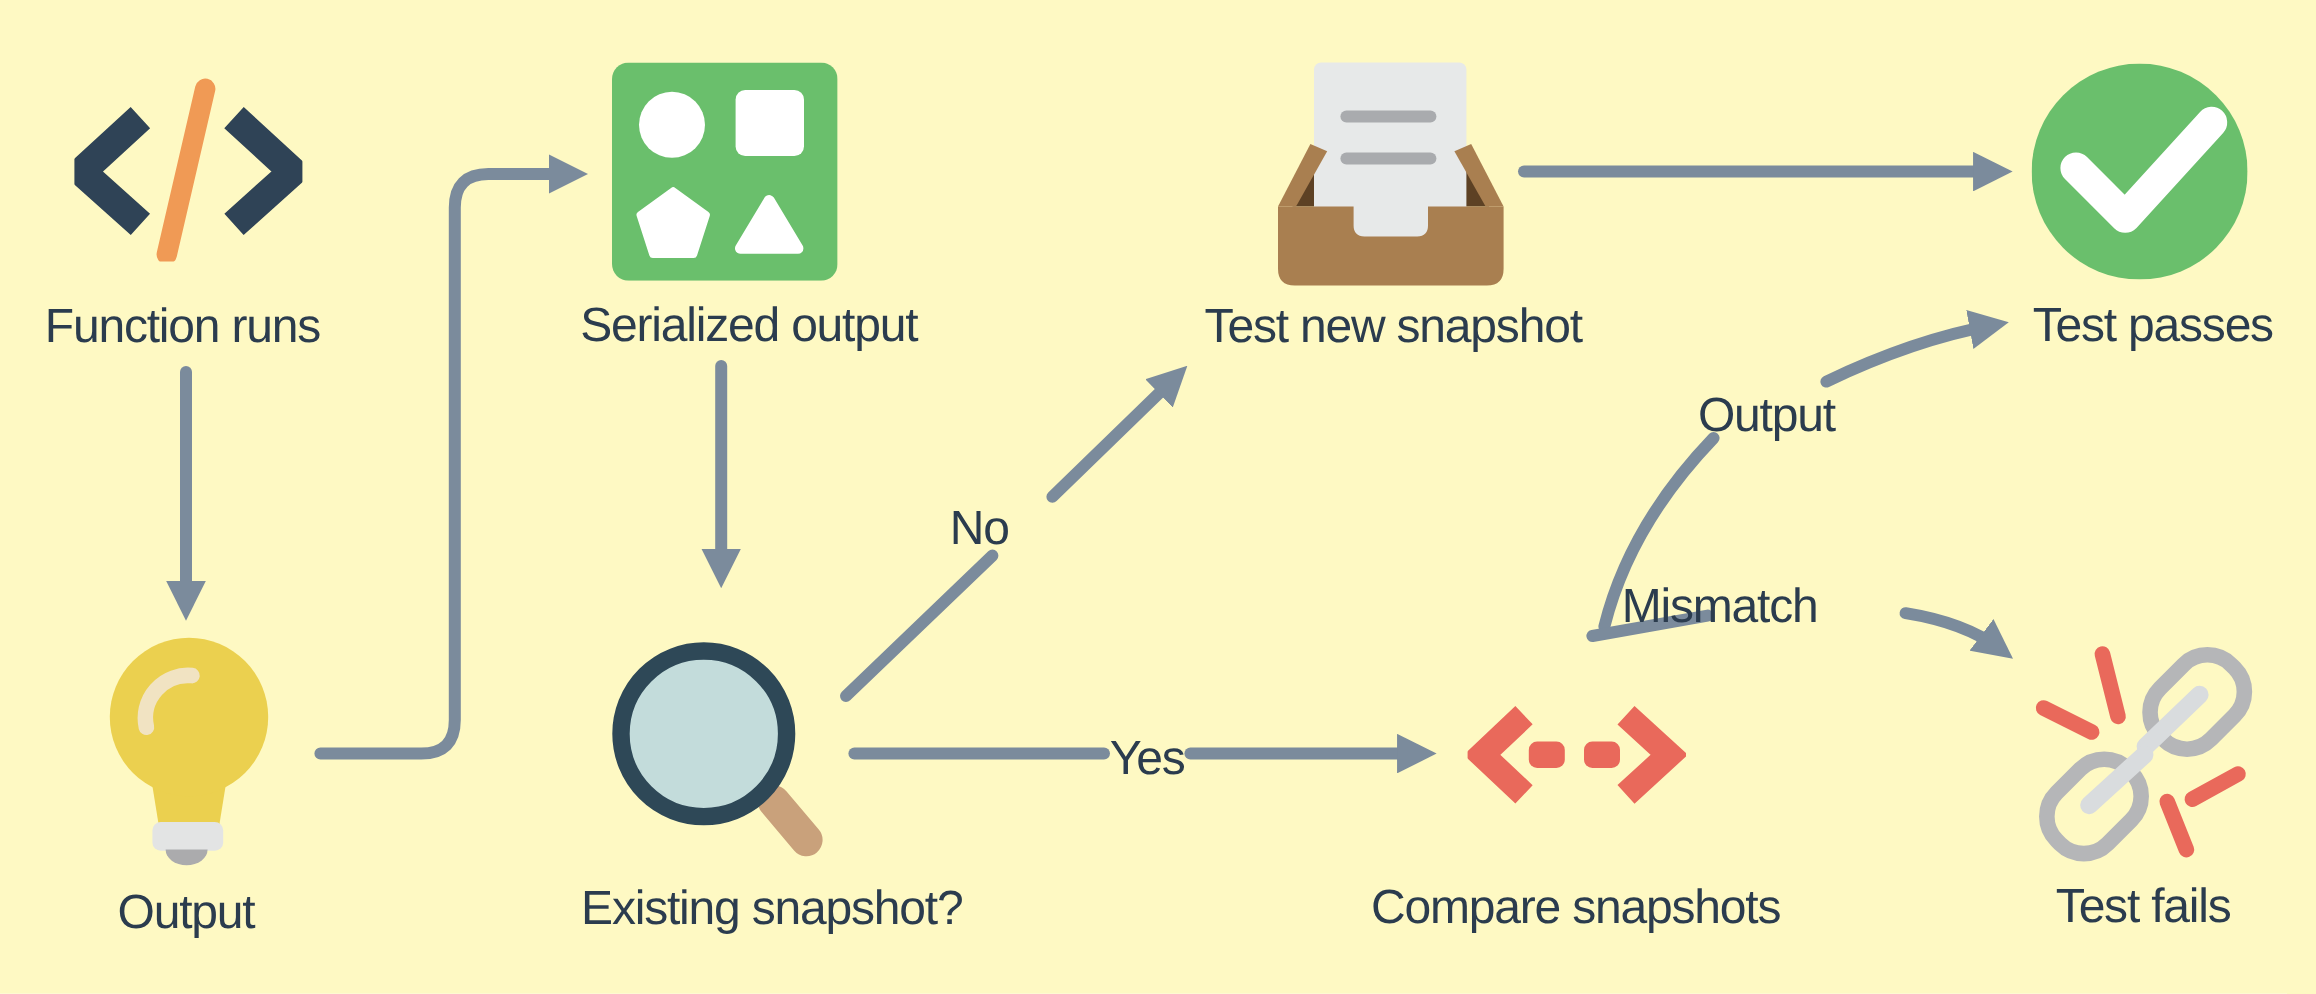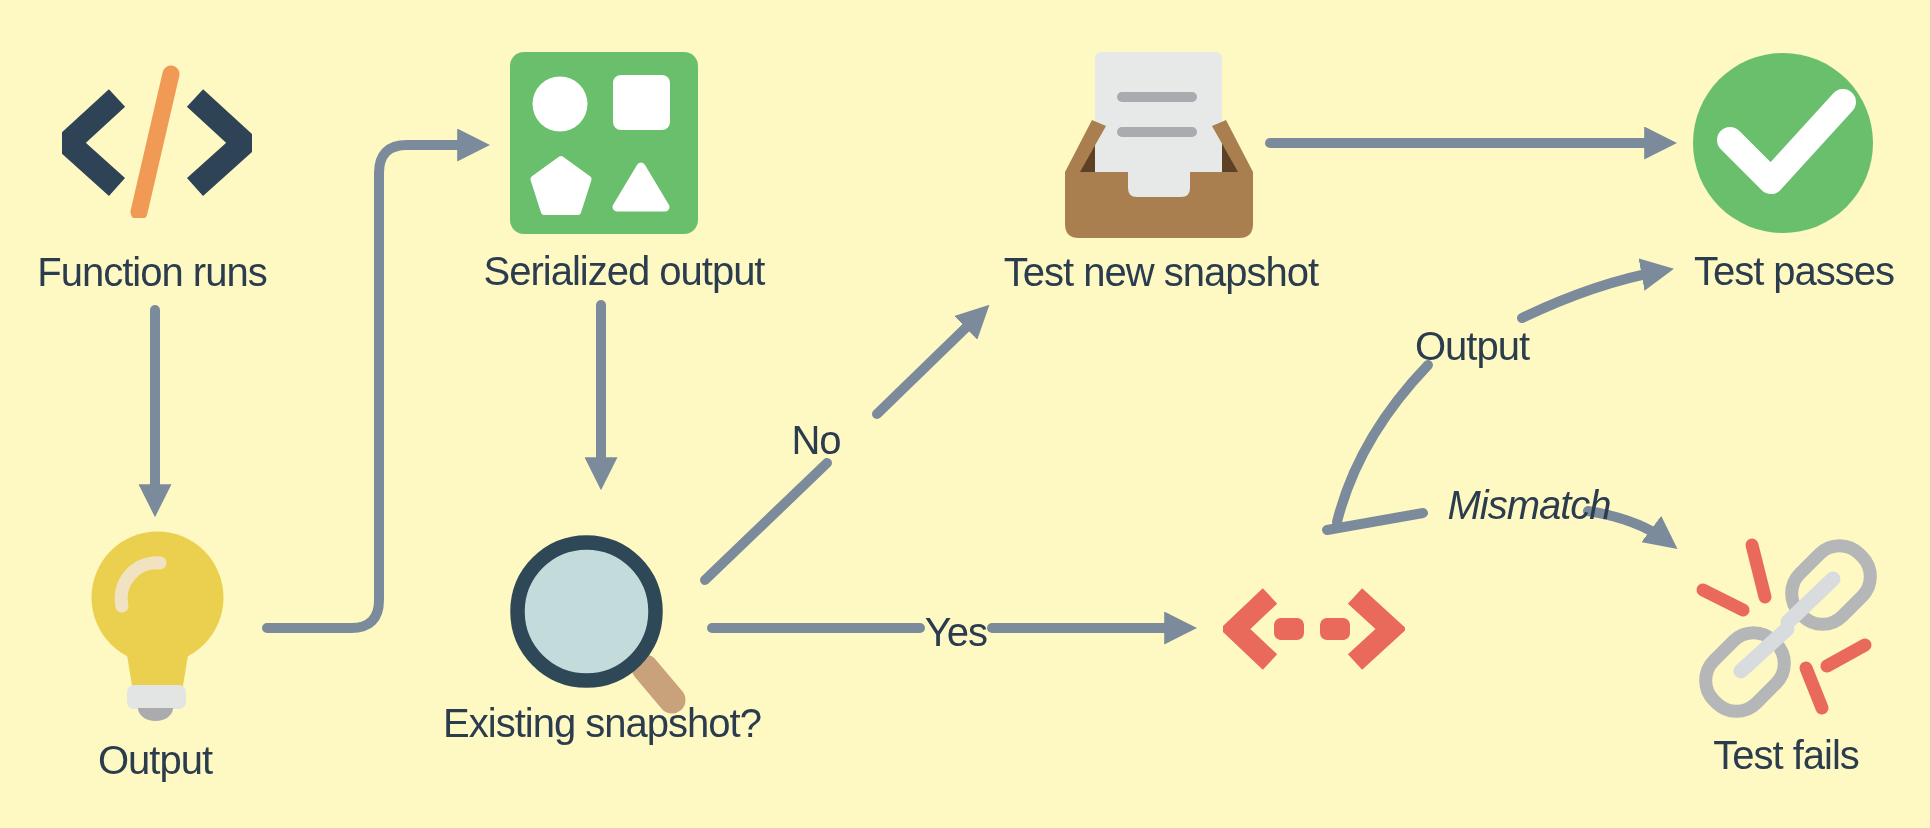--- a/index.html
+++ b/index.html
@@ -70,21 +70,21 @@
     <rect x="103" y="23" width="57" height="55" rx="8" fill="#ffffff"></rect>
     <polygon points="51,107 78.6,127 68,160 34,160 23.4,127" fill="#ffffff" stroke="#ffffff" stroke-width="6" stroke-linejoin="round"></polygon>
     <polygon points="131,115 107,155 155,155" fill="#ffffff" stroke="#ffffff" stroke-width="9" stroke-linejoin="round"></polygon>
   </svg>
   <div class="label" style="left:424px; top:251px;">Serialized output</div>
 
   <svg class="icon" style="left:505px; top:528px;" width="195" height="195" viewBox="0 0 195 195">
     <line x1="140" y1="140" x2="167" y2="172" stroke="#c9a17b" stroke-width="27" stroke-linecap="round"></line>
     <circle cx="81.5" cy="83.5" r="69" fill="#c3dcdb" stroke="#2e4857" stroke-width="14.5"></circle>
   </svg>
-  <div class="label" style="left:402px; top:703px;">Existing snapshot?</div>
+  <div class="label" style="left:402px; top:737px;text-align:right;">Existing snapshot?</div>
 
   <svg class="icon" style="left:1063px; top:48px;" width="192" height="192" viewBox="0 0 192 192">
     <polygon points="14,124 36,74 70,98 52,124" fill="#5d4124"></polygon>
     <polygon points="178,124 156,74 122,98 140,124" fill="#5d4124"></polygon>
     <rect x="32" y="4" width="127" height="146" rx="6" fill="#e7e9e9"></rect>
     <path d="M2 124 H65 V140 Q65 149 74 149 H118 Q127 149 127 140 V124 H190 V176 Q190 190 176 190 H16 Q2 190 2 176 Z" fill="#a97f50"></path>
     <polygon points="2,124 29,72 43,78 17,124" fill="#a97f50"></polygon>
     <polygon points="190,124 163,72 149,78 175,124" fill="#a97f50"></polygon>
     <rect x="54" y="44" width="80" height="10" rx="5" fill="#a9abae"></rect>
     <rect x="54" y="79" width="80" height="10" rx="5" fill="#a9abae"></rect>
@@ -96,33 +96,34 @@
     <path d="M37 87 L78 128 L150 49" fill="none" stroke="#ffffff" stroke-width="26" stroke-linecap="round" stroke-linejoin="round"></path>
   </svg>
   <div class="label" style="left:1594px; top:251px;">Test passes</div>
 
   <svg class="icon" style="left:1223px; top:583px;" width="182" height="92" viewBox="0 0 182 92">
     <polyline points="47,13 12,46 47,79" fill="none" stroke="#e9695b" stroke-width="21" stroke-linejoin="miter"></polyline>
     <rect x="51" y="35" width="30" height="22" rx="7" fill="#e9695b"></rect>
     <polyline points="132,13 168,46 132,79" fill="none" stroke="#e9695b" stroke-width="21" stroke-linejoin="miter"></polyline>
     <rect x="97" y="35" width="30" height="22" rx="7" fill="#e9695b"></rect>
   </svg>
+  <div class="label" style="left:1113px; top:736px;">Compare snapshots</div>
 
   <svg class="icon" style="left:1690px; top:535px;" width="200" height="190" viewBox="0 0 200 190">
     <rect x="-30" y="-42" width="60" height="84" rx="28" transform="translate(141,50) rotate(45)" fill="none" stroke="#b5b6b8" stroke-width="13"></rect>
     <rect x="-30" y="-42" width="60" height="84" rx="28" transform="translate(55,137) rotate(45)" fill="none" stroke="#b5b6b8" stroke-width="13"></rect>
     <line x1="98" y1="87" x2="143" y2="44" stroke="#d9dcde" stroke-width="15" stroke-linecap="round"></line>
     <line x1="51" y1="136" x2="97" y2="94" stroke="#d9dcde" stroke-width="15" stroke-linecap="round"></line>
     <g stroke="#e9695b" stroke-width="13" stroke-linecap="round">
       <line x1="62" y1="10" x2="75" y2="62"></line>
       <line x1="13" y1="55" x2="53" y2="75"></line>
       <line x1="175" y1="110" x2="137" y2="131"></line>
       <line x1="116" y1="133" x2="132" y2="173"></line>
     </g>
   </svg>
   <div class="label" style="left:1586px; top:735px;">Test fails</div>
 
   <div class="edge-label" style="left:756px; top:420px; width:120px;">No</div>
   <div class="edge-label" style="left:896px; top:612px; width:120px;">Yes</div>
   <div class="edge-label" style="left:1382px; top:326px; width:180px;">Output</div>
-  <div class="edge-label" style="left:1419px; top:485px; width:220px;font-style:italic;">Mismatch</div>
+  <div class="edge-label" style="left:1323px; top:485px; width:220px;">Mismatch</div>
 
 </div>
 
 </body></html>

